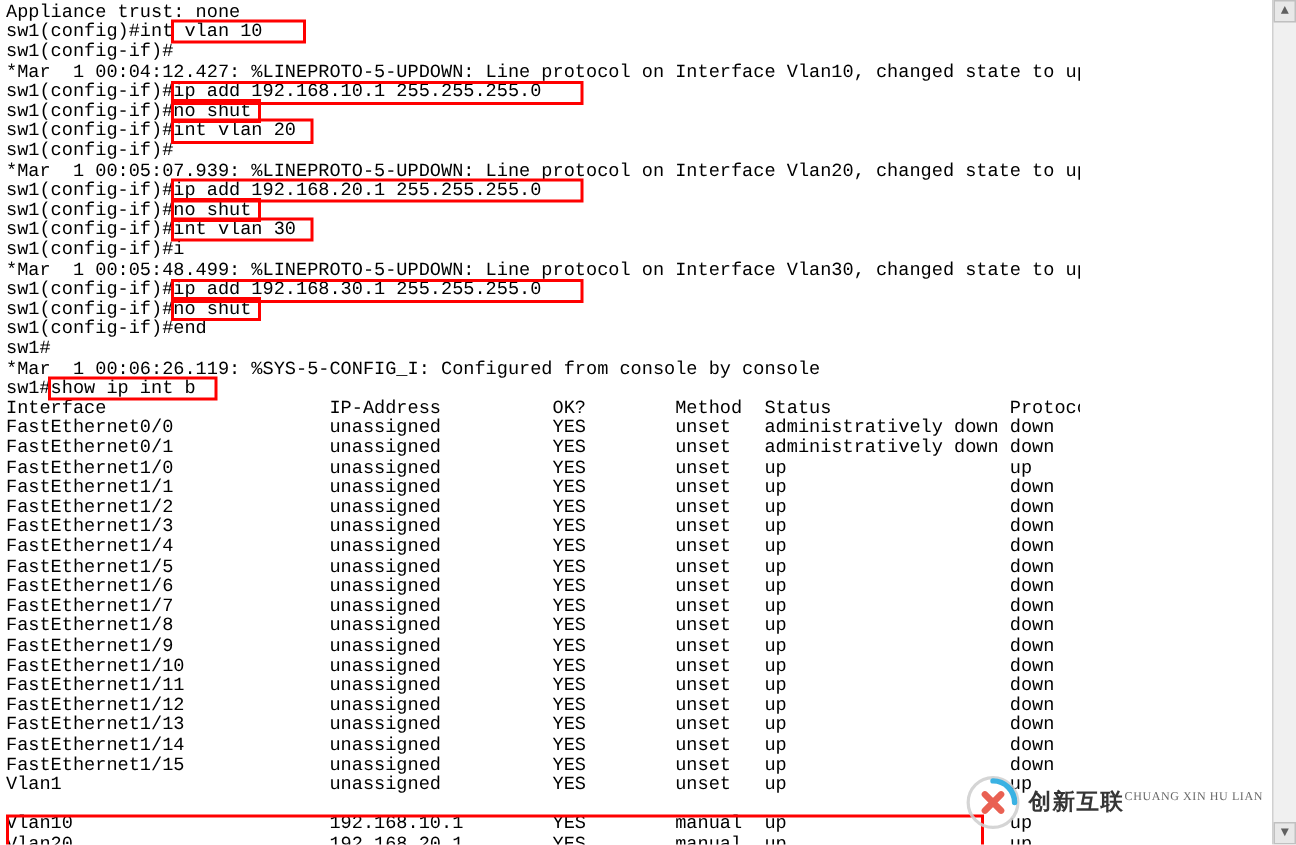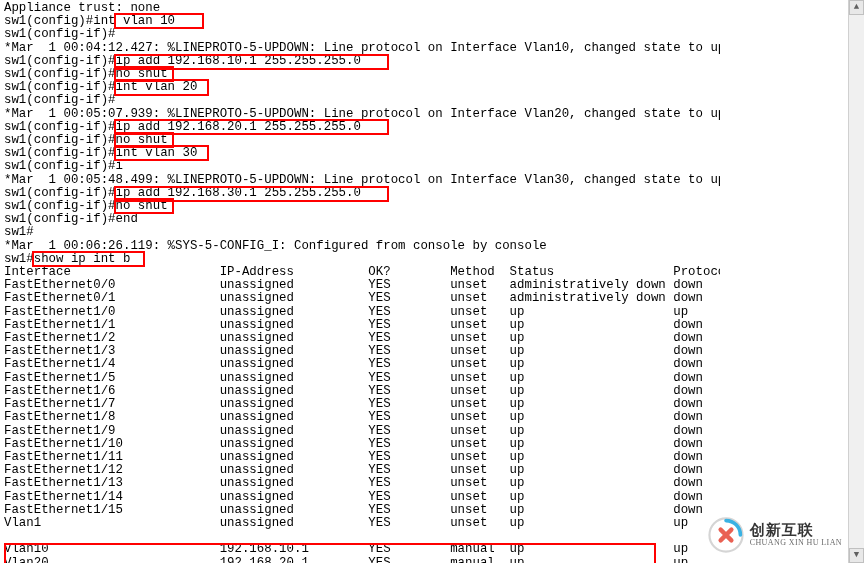--- a/index.html
+++ b/index.html
@@ -71,21 +71,20 @@
     opacity: 0.88;
   }
   .watermark-logo {
     width: 36px;
     height: 36px;
     position: relative;
   }
   .watermark-logo svg { width: 100%; height: 100%; }
   .watermark-text {
     display: flex;
-    flex-direction: column;
     font-family: "Microsoft YaHei", sans-serif;
     line-height: 1.1;
   }
   .wm-cn { font-size: 15px; font-weight: 700; color: #1a1a1a; letter-spacing: 1px; }
   .wm-en { font-size: 8px; color: #555; letter-spacing: 0.4px; font-family: Liberation Serif, serif; }
 </style>
 </head>
 <body>
 
 <div class="viewport">

